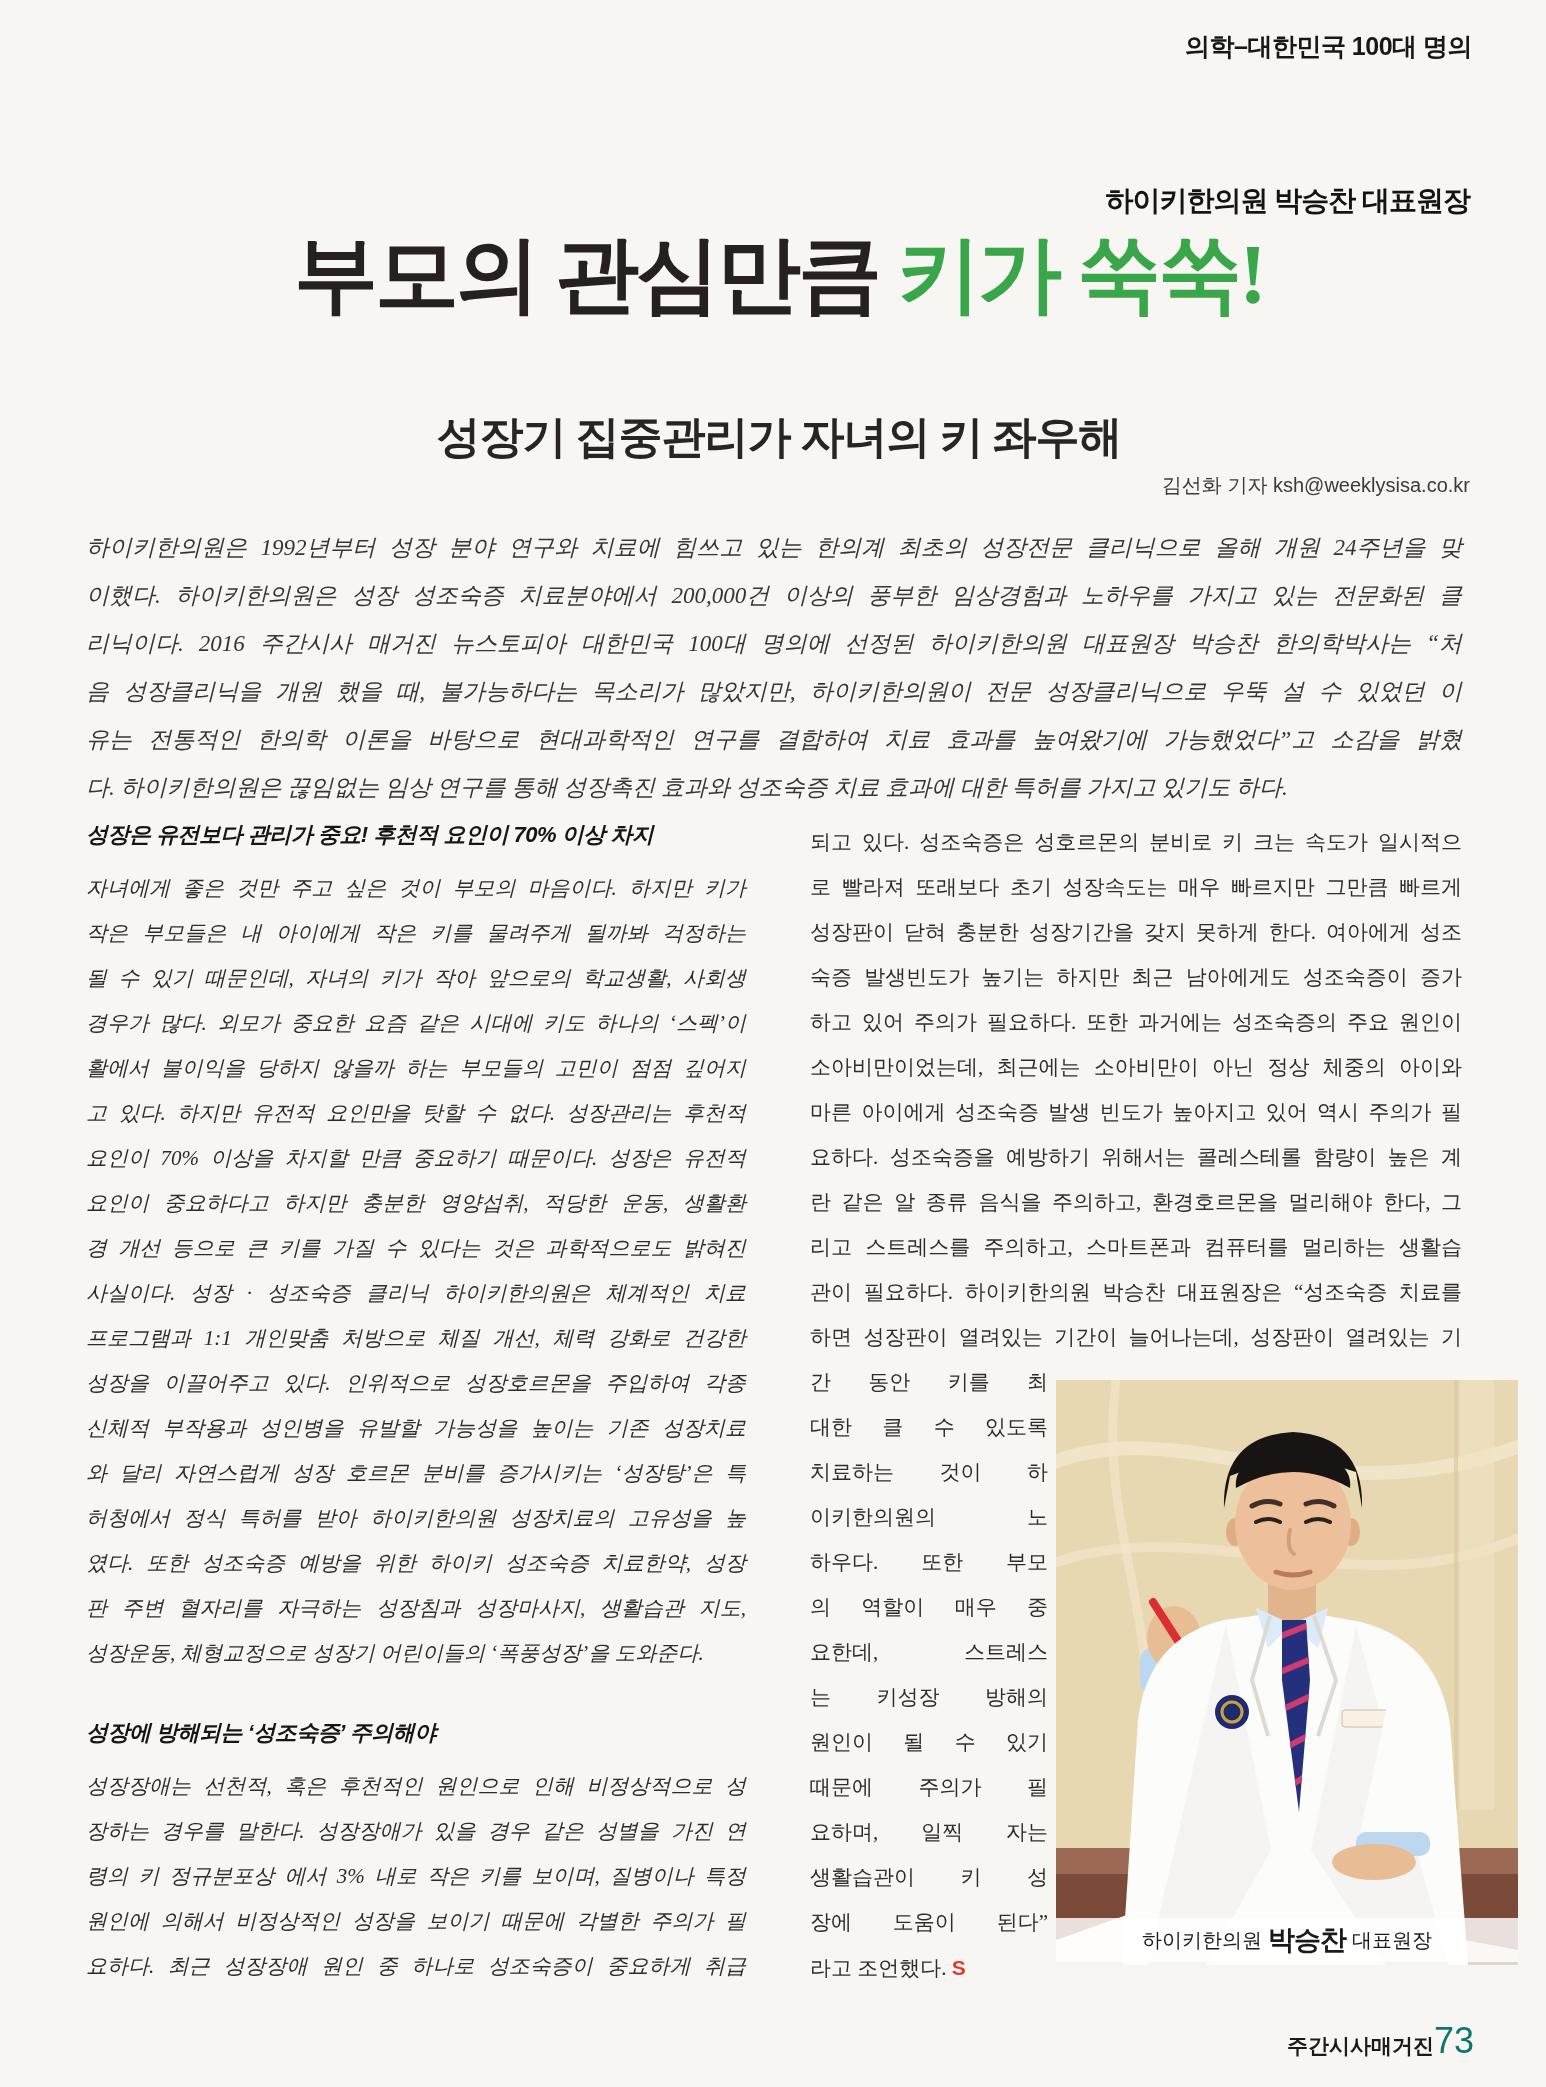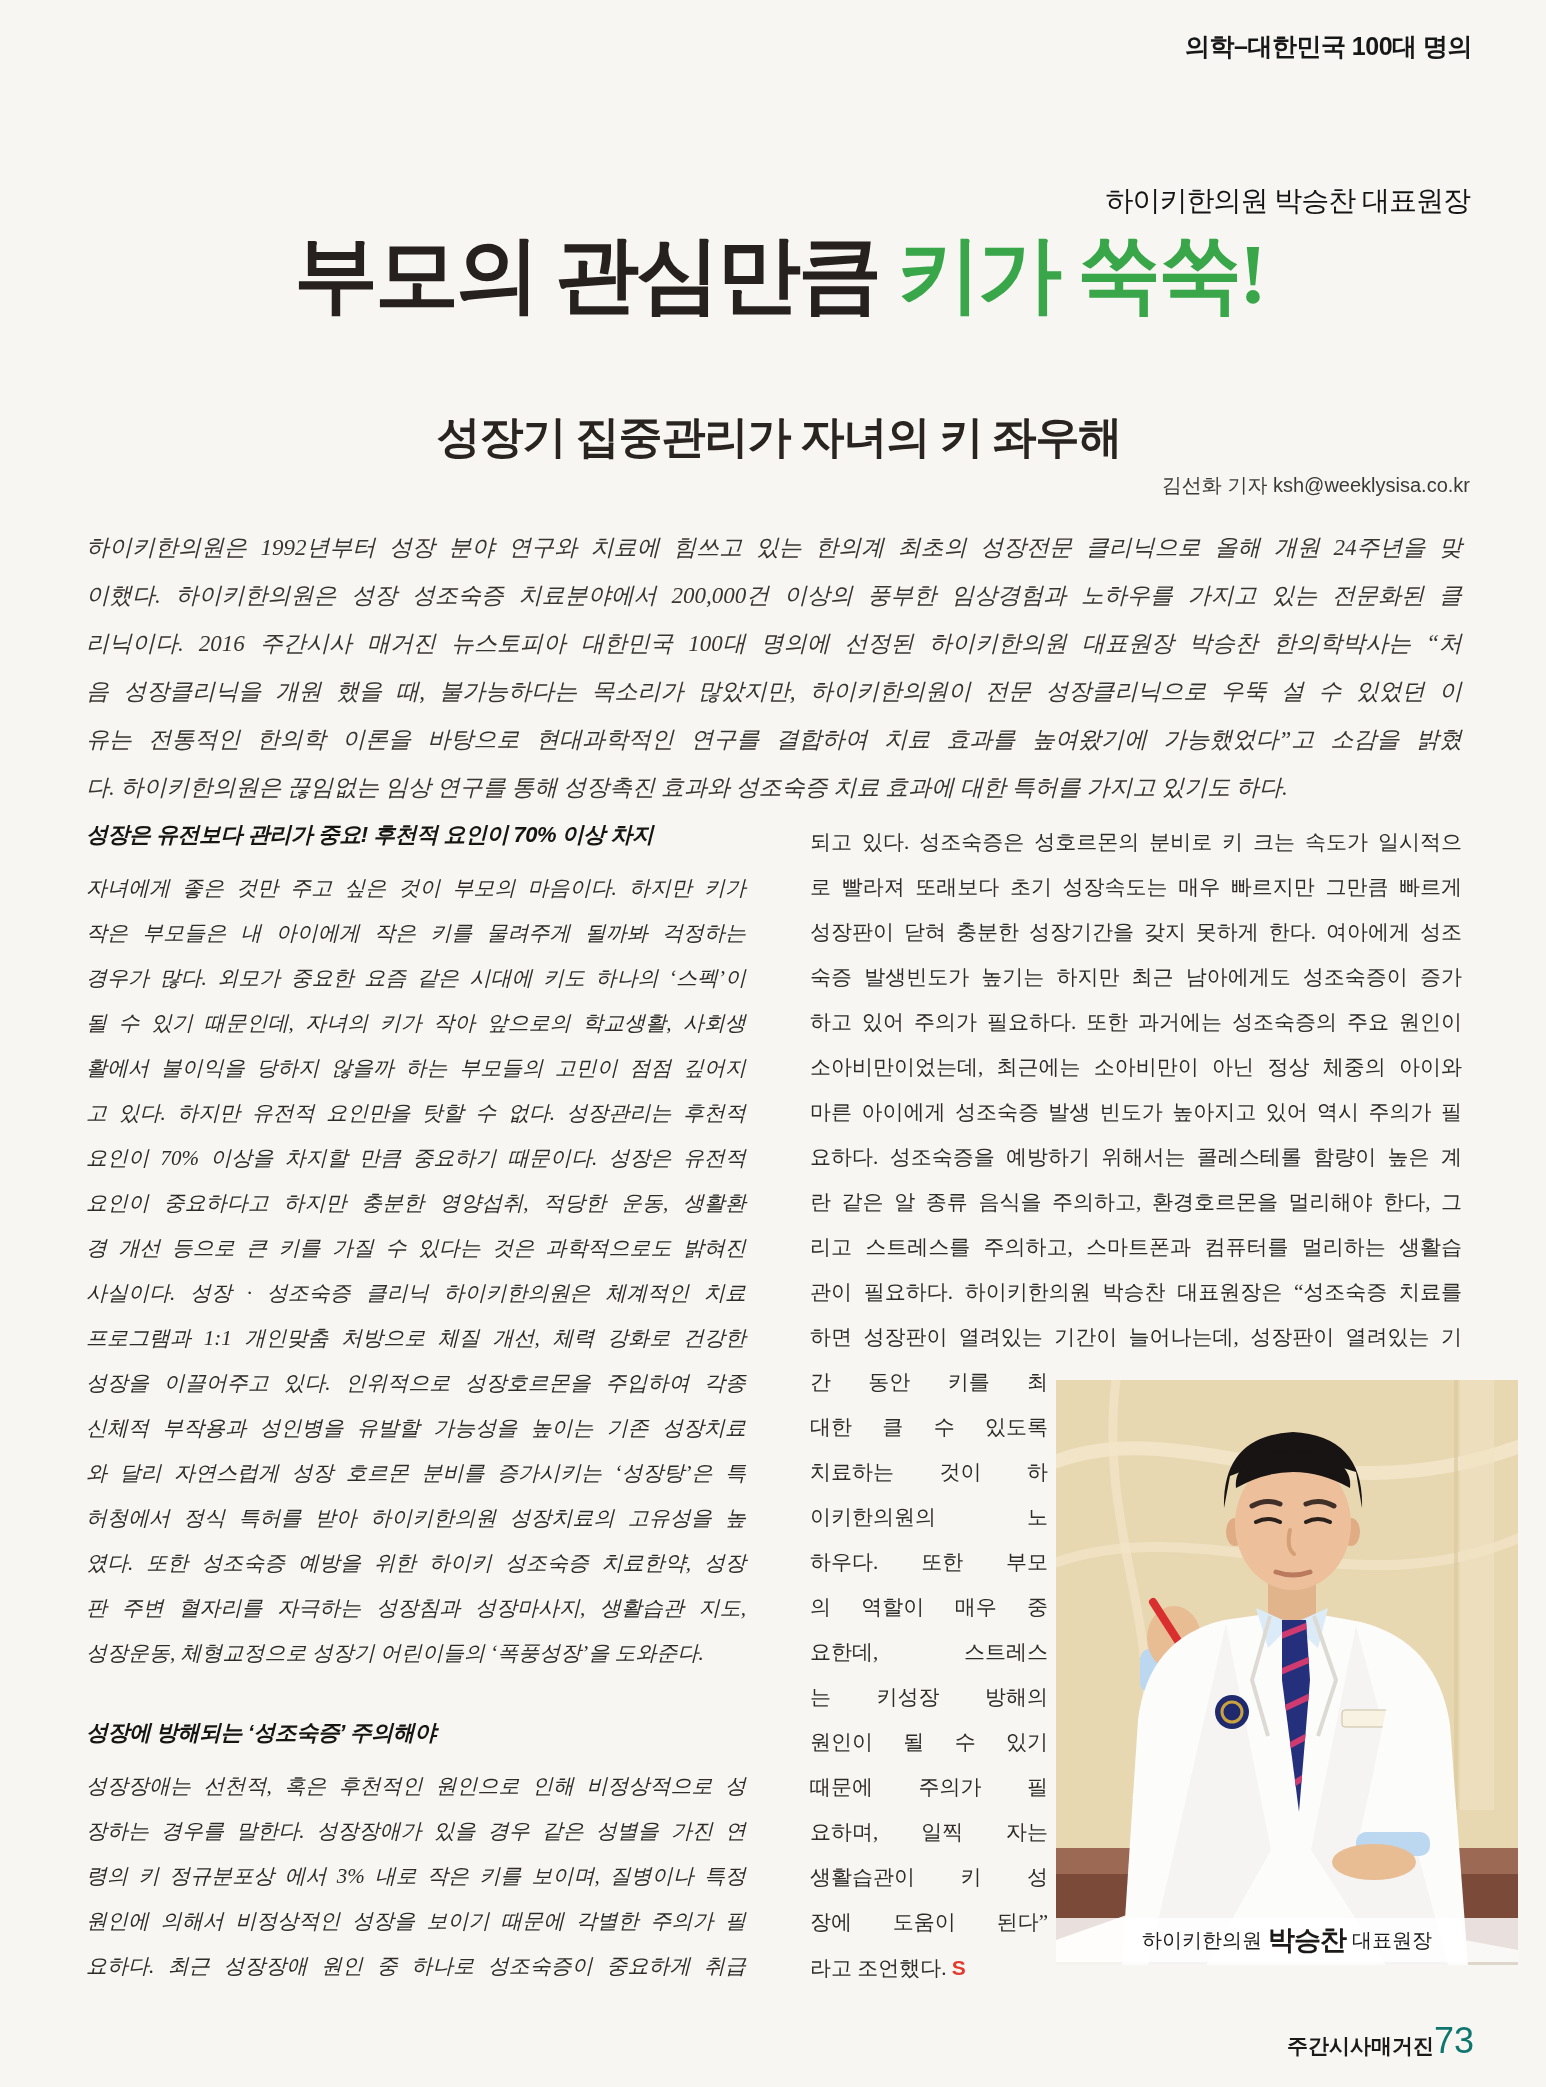--- a/index.html
+++ b/index.html
@@ -4,21 +4,21 @@
 <style>
   html,body { margin:0; padding:0; background:#e9e8e5; }
   .page {
     position:relative; width:1546px; height:2087px; margin:0 auto;
     background:#f7f6f3; overflow:hidden;
     font-family:"Liberation Serif","DejaVu Serif",serif; color:#2e2b28;padding-left:12px;
   }
   .sans { font-family:"Liberation Sans","DejaVu Sans",sans-serif; }
 
   .kicker { position:absolute; top:30px; right:86px; font-weight:bold; font-size:25px; color:#171717; letter-spacing:-0.5px; }
-  .pretitle { position:absolute; top:182px; right:88px; font-weight:normal; font-size:28px; color:#141414; letter-spacing:-1px; }
+  .pretitle { position:absolute; top:182px; right:88px; font-weight:bold; font-size:28px; color:#141414; letter-spacing:-1px; }
 
   .title { position:absolute; top:218px; left:0; width:100%; text-align:center;
            font-size:84px; font-weight:900; letter-spacing:-3px; color:#26211e; }
   .title .green { color:#3aa64a; }
 
   .subtitle { position:absolute; top:408px; left:0; width:100%; text-align:center;
               font-size:44px; font-weight:600; letter-spacing:-1px; color:#29241f; }
 
   .byline { position:absolute; top:472px; right:88px; font-size:20px; color:#3c3a37; }
 
@@ -76,22 +76,22 @@
       <div class="tline j">음 성장클리닉을 개원 했을 때, 불가능하다는 목소리가 많았지만, 하이키한의원이 전문 성장클리닉으로 우뚝 설 수 있었던 이</div>
       <div class="tline j">유는 전통적인 한의학 이론을 바탕으로 현대과학적인 연구를 결합하여 치료 효과를 높여왔기에 가능했었다”고 소감을 밝혔</div>
       <div class="tline">다. 하이키한의원은 끊임없는 임상 연구를 통해 성장촉진 효과와 성조숙증 치료 효과에 대한 특허를 가지고 있기도 하다.</div>
     </div>
 
   <div class="col col-left">
     <h2 class="bodyhead">성장은 유전보다 관리가 중요! 후천적 요인이 70% 이상 차지</h2>
     <div>
         <div class="tline j">자녀에게 좋은 것만 주고 싶은 것이 부모의 마음이다. 하지만 키가</div>
         <div class="tline j">작은 부모들은 내 아이에게 작은 키를 물려주게 될까봐 걱정하는</div>
+        <div class="tline j">될 수 있기 때문인데, 자녀의 키가 작아 앞으로의 학교생활, 사회생</div>
         <div class="tline j">경우가 많다. 외모가 중요한 요즘 같은 시대에 키도 하나의 ‘스펙’이</div>
-        <div class="tline j">될 수 있기 때문인데, 자녀의 키가 작아 앞으로의 학교생활, 사회생</div>
         <div class="tline j">활에서 불이익을 당하지 않을까 하는 부모들의 고민이 점점 깊어지</div>
         <div class="tline j">고 있다. 하지만 유전적 요인만을 탓할 수 없다. 성장관리는 후천적</div>
         <div class="tline j">요인이 70% 이상을 차지할 만큼 중요하기 때문이다. 성장은 유전적</div>
         <div class="tline j">요인이 중요하다고 하지만 충분한 영양섭취, 적당한 운동, 생활환</div>
         <div class="tline j">경 개선 등으로 큰 키를 가질 수 있다는 것은 과학적으로도 밝혀진</div>
         <div class="tline j">사실이다. 성장 · 성조숙증 클리닉 하이키한의원은 체계적인 치료</div>
         <div class="tline j">프로그램과 1:1 개인맞춤 처방으로 체질 개선, 체력 강화로 건강한</div>
         <div class="tline j">성장을 이끌어주고 있다. 인위적으로 성장호르몬을 주입하여 각종</div>
         <div class="tline j">신체적 부작용과 성인병을 유발할 가능성을 높이는 기존 성장치료</div>
         <div class="tline j">와 달리 자연스럽게 성장 호르몬 분비를 증가시키는 ‘성장탕’은 특</div>

